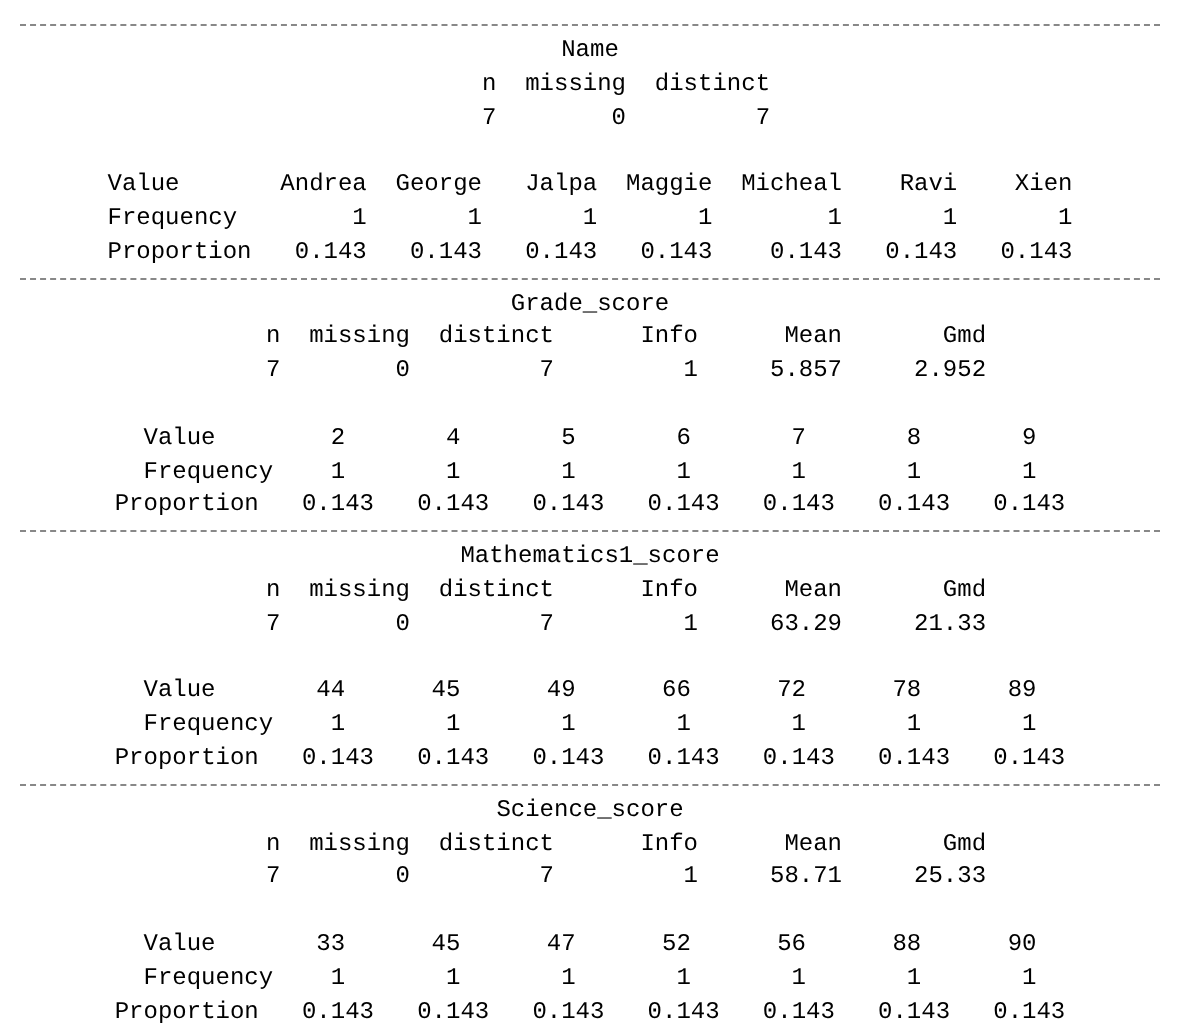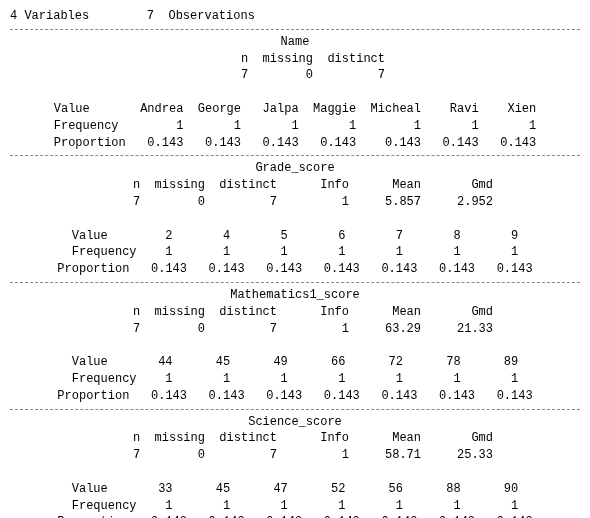--- a/index.html
+++ b/index.html
@@ -32,21 +32,20 @@
       font-family: 'Courier New', Courier, monospace;
       font-size: 12px;
       white-space: pre;
       line-height: 1.4;
     }
   </style>
 </head>
 <body>
 
 <div class="summary-container">
-  <pre><span>4</span> <span>Variables</span>        <span>7</span>  <span>Observations</span></pre>
   <hr class="divider">
 
   <div class="section">
     <pre>Name
      n  missing  distinct
      7        0         7
 
 Value       Andrea  George   Jalpa  Maggie  Micheal    Ravi    Xien
 Frequency        1       1       1       1        1       1       1
 Proportion   0.143   0.143   0.143   0.143    0.143   0.143   0.143</pre>

